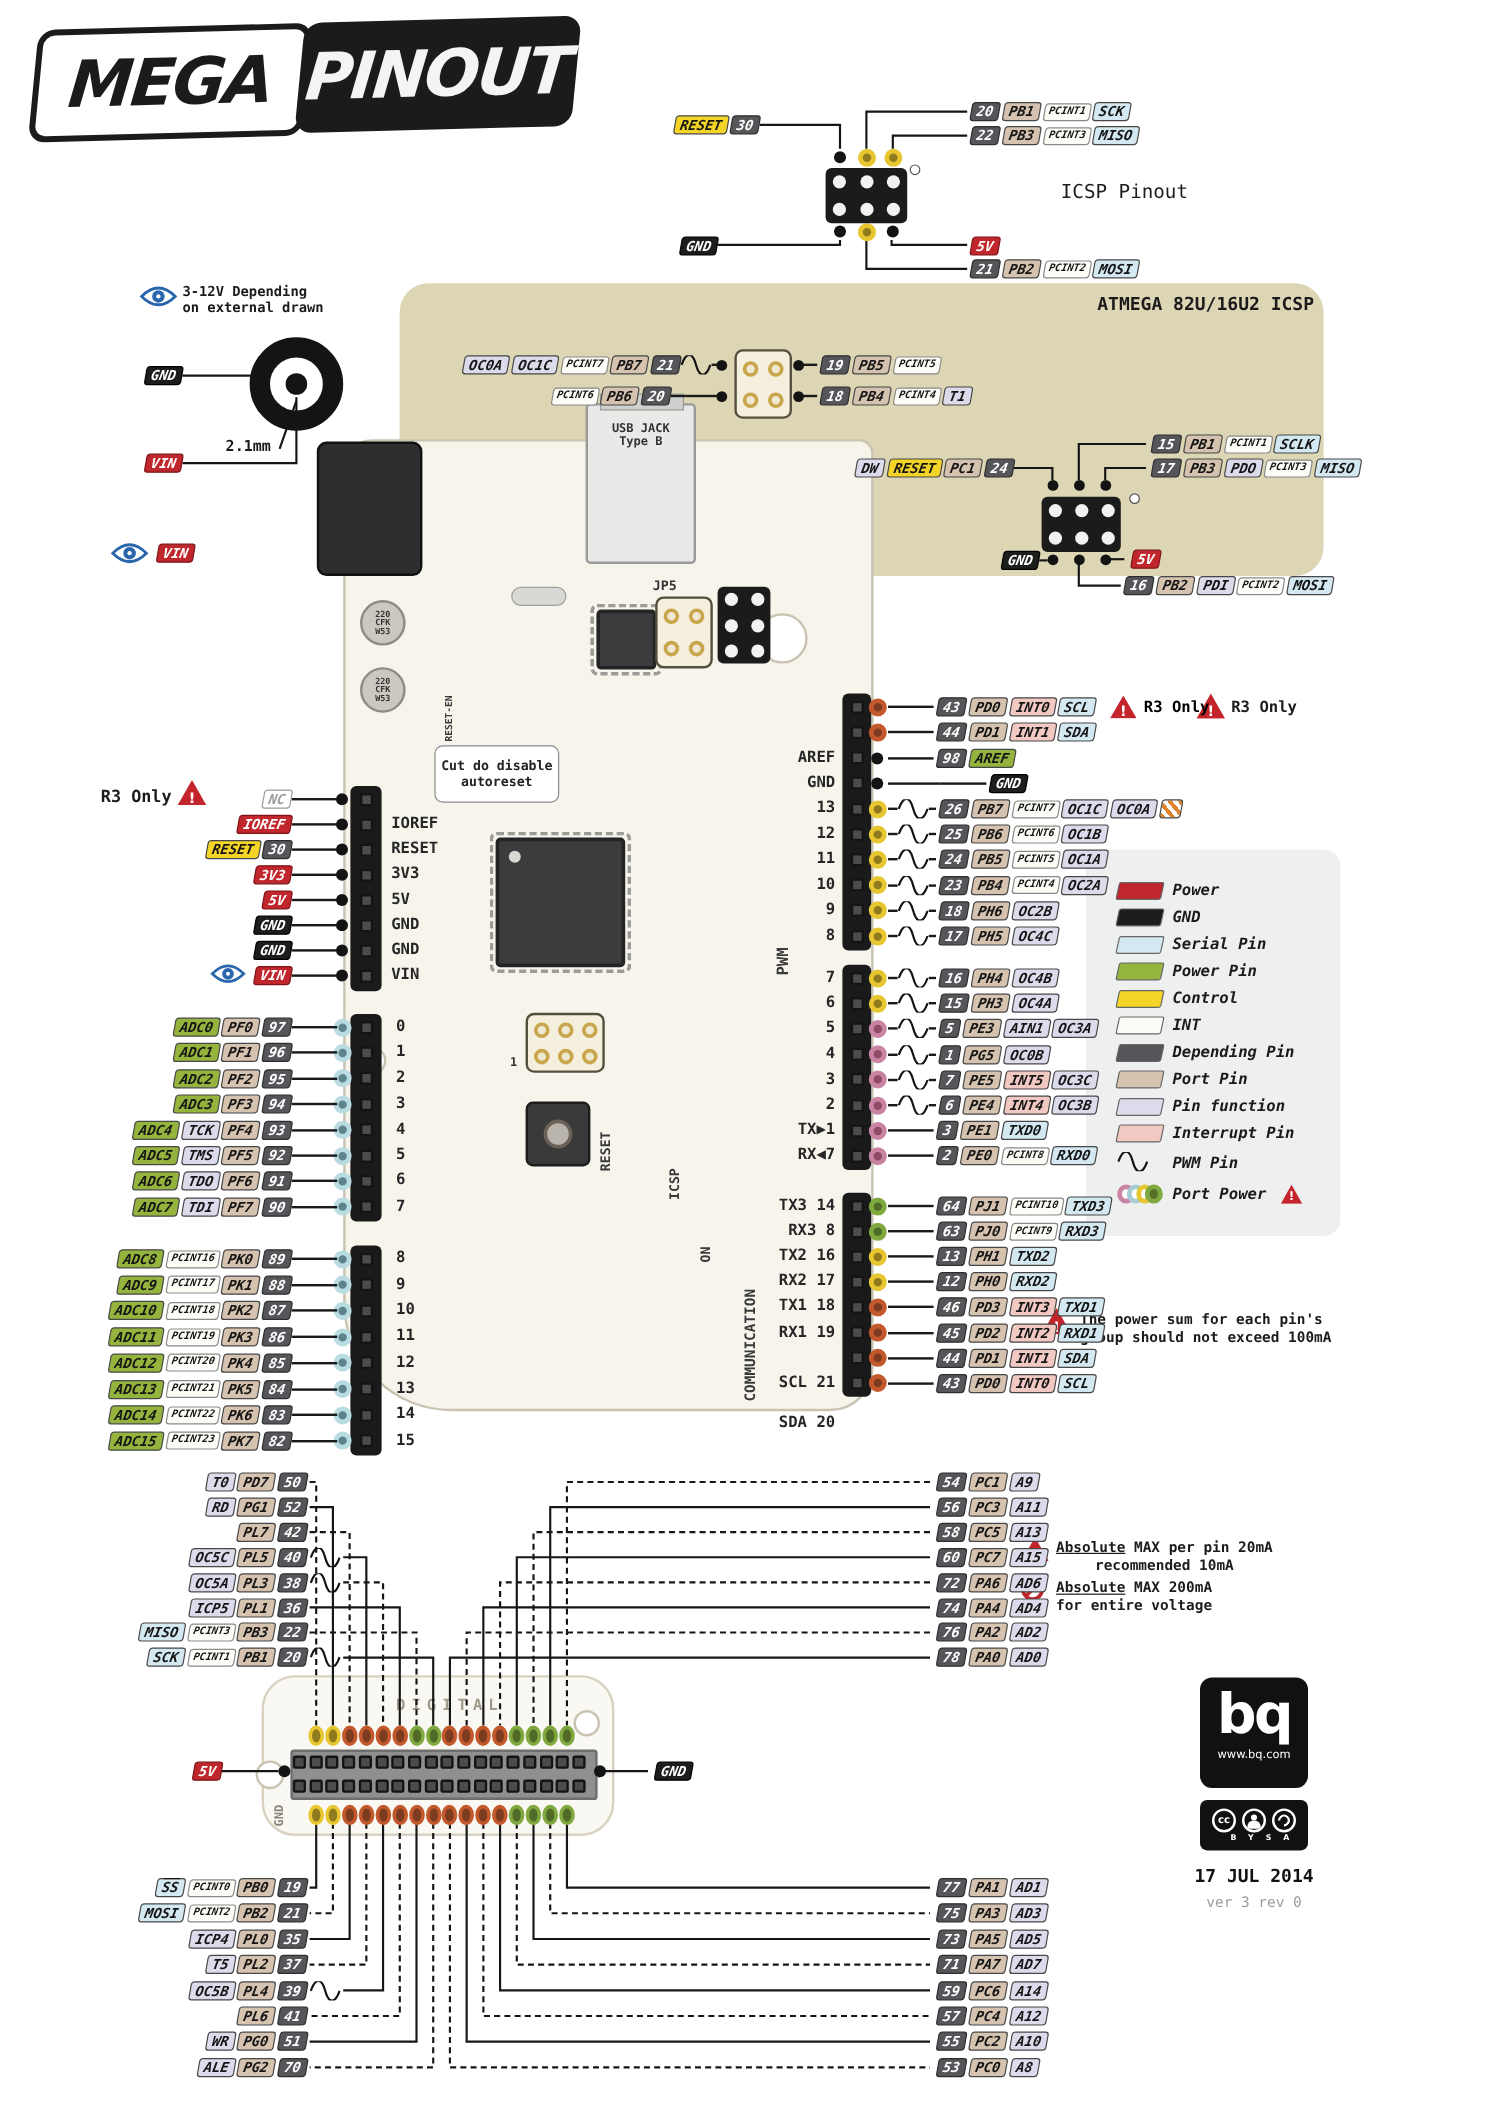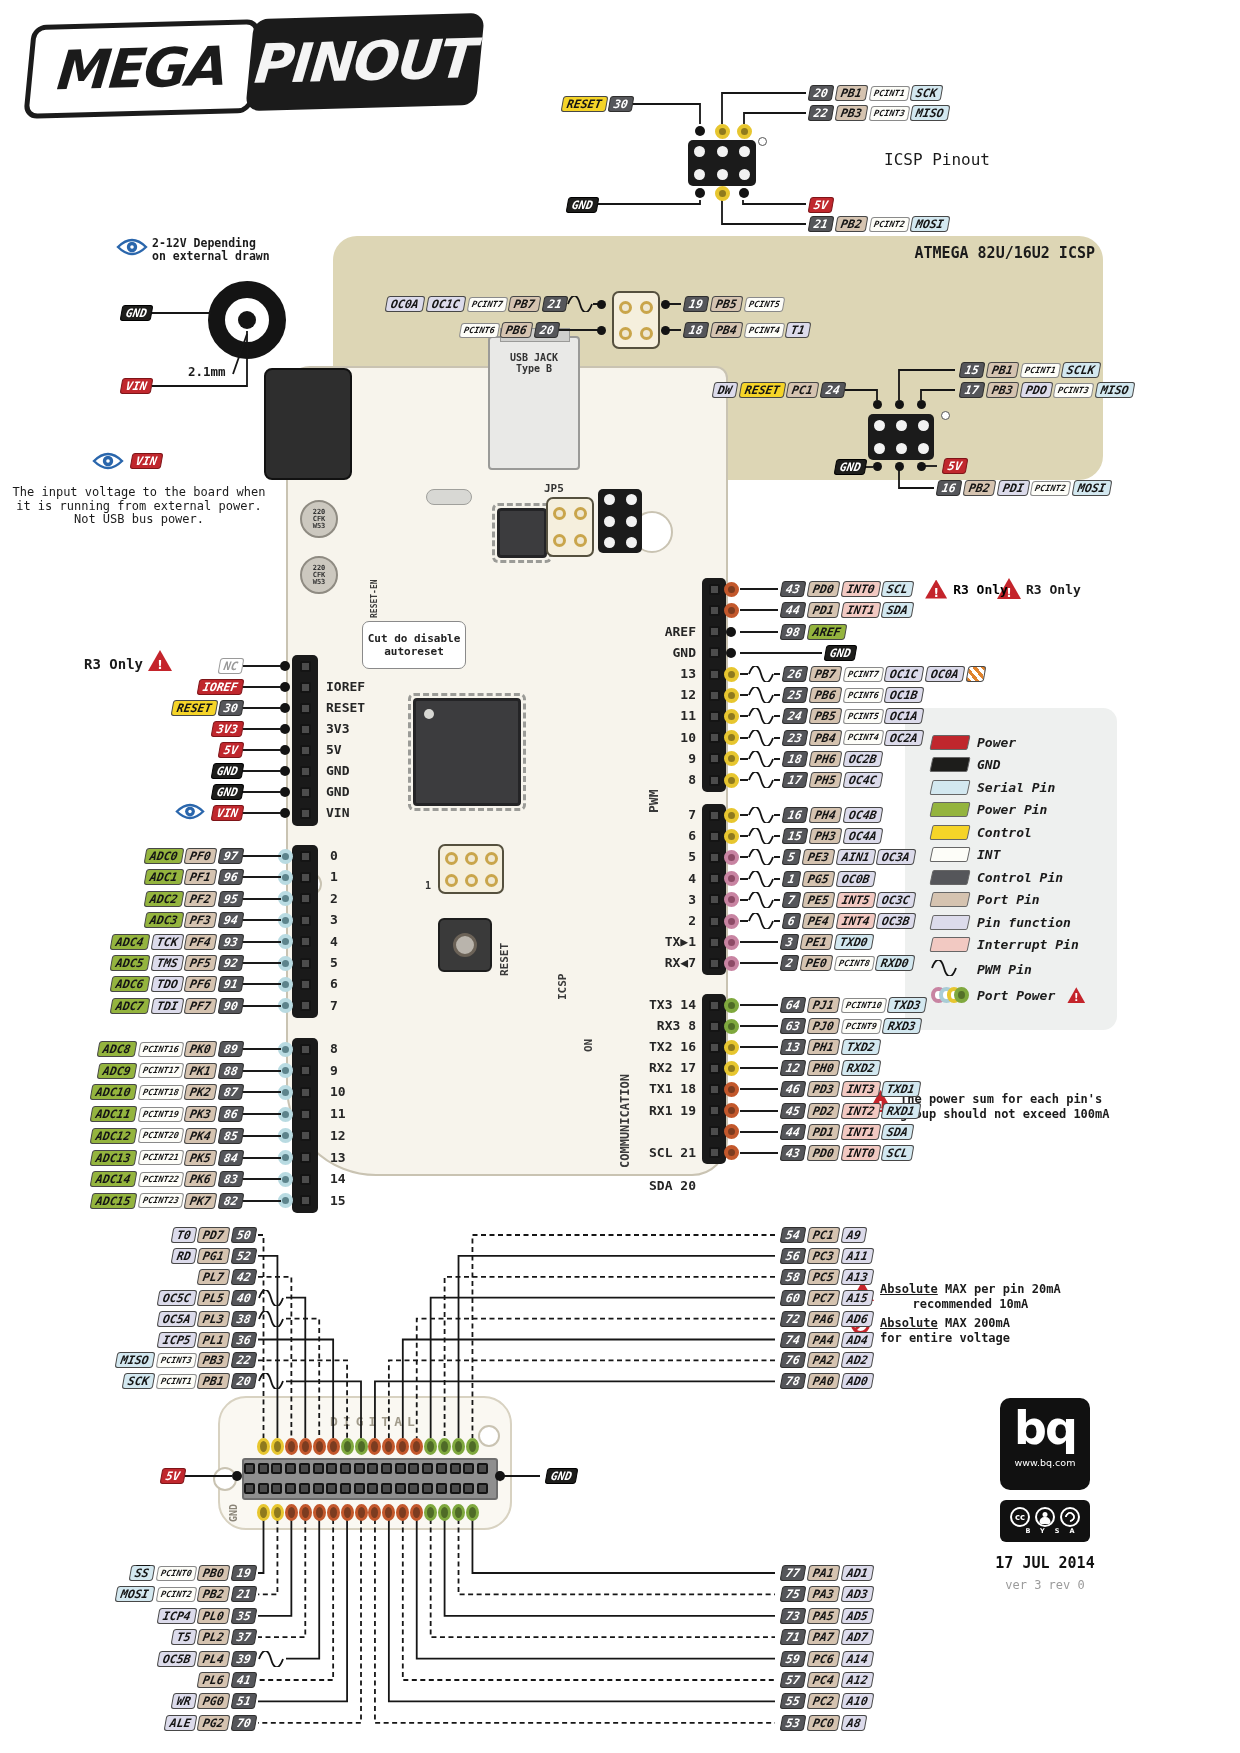--- a/index.html
+++ b/index.html
@@ -167,36 +167,31 @@
   <div id="dheader"></div>
 
   <div class="eyewrap" style="left:116px;top:238px">
     <svg width="32" height="18" viewBox="0 0 32 18">
         <path d="M2,9 Q16,-5 30,9 Q16,23 2,9 Z" fill="#fff" stroke="#2a66ac" stroke-width="2.4"></path>
         <circle cx="16" cy="9" r="5.2" fill="#2a66ac"></circle>
         <circle cx="16" cy="9" r="1.8" fill="#fff"></circle>
       </svg>
   </div>
   <div class="abs" style="left:152px;top:237px;font:bold 11.5px/12.5px 'DejaVu Sans Mono',monospace;color:#1b1b1b">
-    <div>2-12V Depending</div>
+    <div>3-12V Depending</div>
     <div>on external drawn</div>
   </div>
   <div class="abs" style="left:188px;top:364px;font:bold 12.5px 'DejaVu Sans Mono',monospace;color:#1b1b1b">2.1mm</div>
   <div class="eyewrap" style="left:92px;top:452px">
     <svg width="32" height="18" viewBox="0 0 32 18">
         <path d="M2,9 Q16,-5 30,9 Q16,23 2,9 Z" fill="#fff" stroke="#2a66ac" stroke-width="2.4"></path>
         <circle cx="16" cy="9" r="5.2" fill="#2a66ac"></circle>
         <circle cx="16" cy="9" r="1.8" fill="#fff"></circle>
       </svg>
   </div>
-  <div class="abs" style="left:10px;top:486px;width:258px;text-align:center;font:12px/13.5px 'DejaVu Sans Mono',monospace;color:#1b1b1b">
-    <div>The input voltage to the board when</div>
-    <div>it is running from external power.</div>
-    <div>Not USB bus power.</div>
-  </div>
   <div class="abs" style="left:84px;top:656px;font:bold 14px 'DejaVu Sans Mono',monospace;color:#1b1b1b">R3 Only</div>
   <div class="wtri" style="position:absolute;left:148px;top:650px;width:24px;height:21px">!</div>
 
   <div class="wtri" style="position:absolute;left:997px;top:578px;width:24px;height:21px">!</div>
   <div class="abs" style="left:1026px;top:582px;font:bold 13px 'DejaVu Sans Mono',monospace;color:#1b1b1b">R3 Only</div>
 
   <div id="legend">
       <div class="litem">
         <span class="sw" style="background: rgb(192, 39, 45);"></span>
         <span class="llab">Power</span>
@@ -216,21 +211,21 @@
       <div class="litem">
         <span class="sw" style="background: rgb(245, 212, 40);"></span>
         <span class="llab">Control</span>
       </div>
       <div class="litem">
         <span class="sw" style="background: rgb(253, 253, 248);"></span>
         <span class="llab">INT</span>
       </div>
       <div class="litem">
         <span class="sw" style="background: rgb(85, 86, 90);"></span>
-        <span class="llab">Control Pin</span>
+        <span class="llab">Depending Pin</span>
       </div>
       <div class="litem">
         <span class="sw" style="background: rgb(213, 195, 176);"></span>
         <span class="llab">Port Pin</span>
       </div>
       <div class="litem">
         <span class="sw" style="background: rgb(220, 219, 235);"></span>
         <span class="llab">Pin function</span>
       </div>
       <div class="litem">

